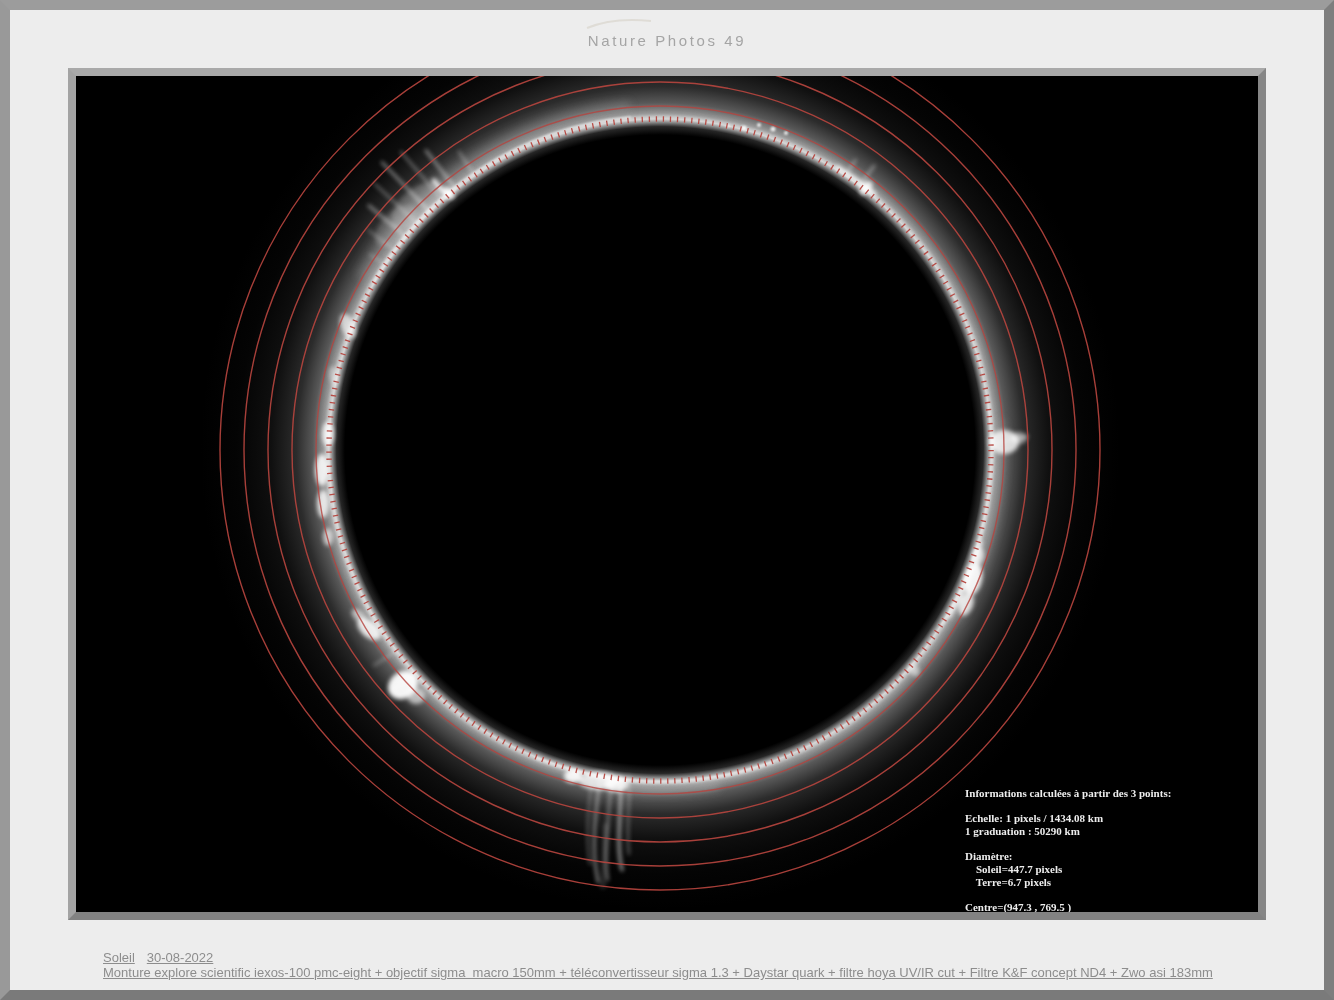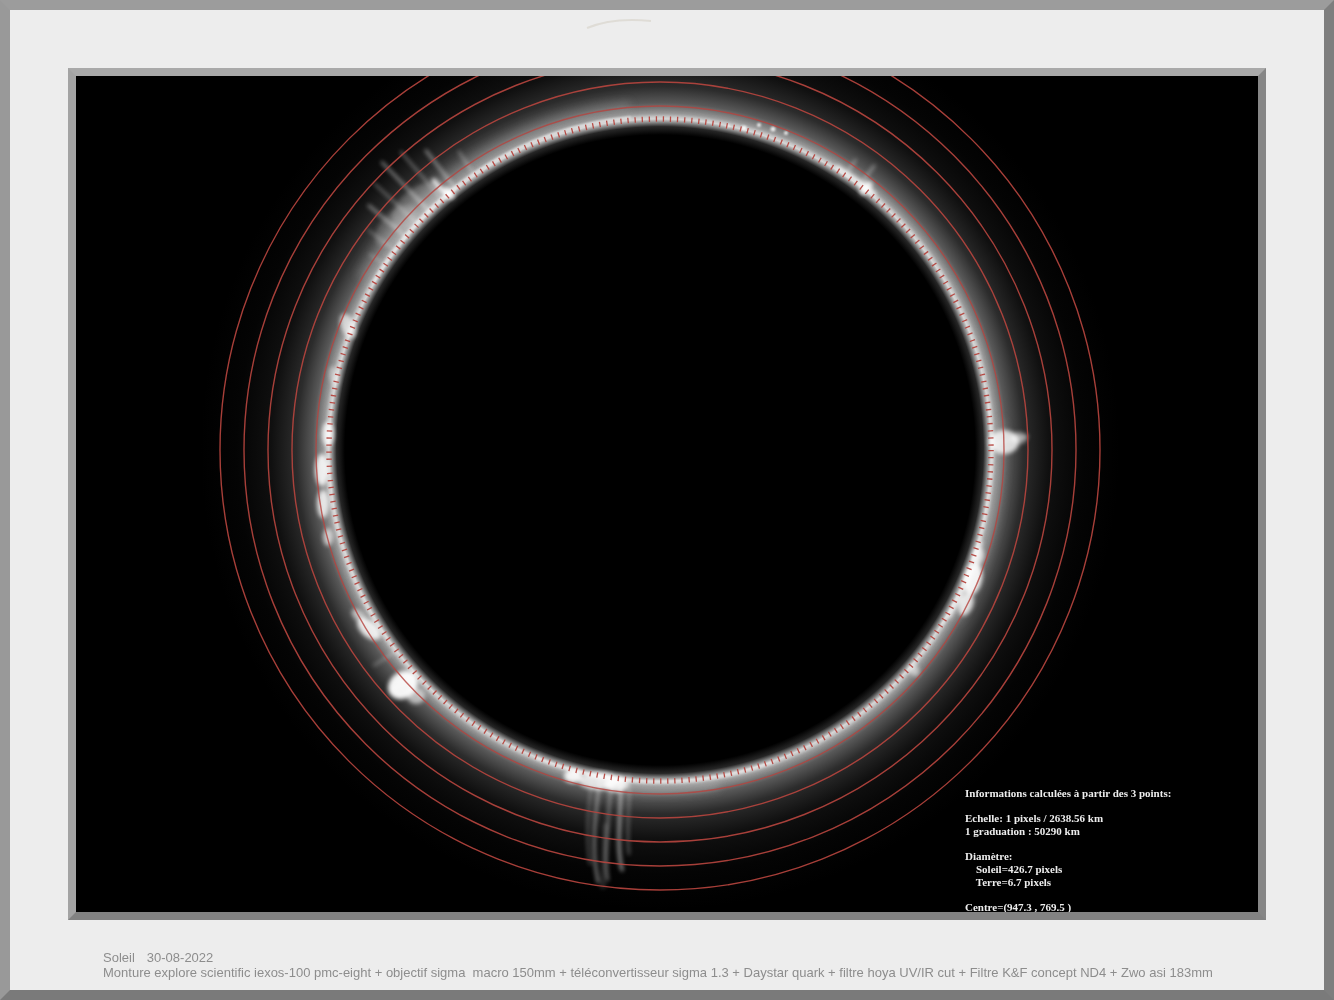--- a/index.html
+++ b/index.html
@@ -41,34 +41,35 @@
     font-family:Liberation Serif, serif;
     font-weight:bold;
     font-size:11px;line-height:12.7px;
     color:#ededed;
   }
   .info-line{white-space:pre;height:12.7px;}
 
   
   .caption{
     position:absolute;left:93px;top:940px;
-    font-size:13px;color:#8d8d8d;
+    font-size:13px;color:#8d8d8d;text-decoration:underline;
   }
   .caption span{white-space:pre;}
   .caption .sep{display:inline-block;width:12px;}
 </style>
 </head>
 <body>
 
 <div id="window">
 
   <svg class="swoosh" width="70" height="18" viewBox="0 0 70 18">
     <path d="M2,14 Q28,3 66,7" stroke="#d6d2c8" stroke-width="2" fill="none"></path>
   </svg>
 
+  <div class="title">Nature Photos 49</div>
 
   <div class="photo-frame">
     <div class="photo">
 
       <svg width="1182" height="836" viewBox="0 0 1182 836">
         <defs>
           <radialGradient id="glow" gradientUnits="userSpaceOnUse" cx="584" cy="374" r="460">
             <stop offset="0" stop-color="#000000"></stop>
             <stop offset="0.685" stop-color="#000000"></stop>
             <stop offset="0.703" stop-color="#262626"></stop>
@@ -182,25 +183,25 @@
           <circle cx="584" cy="374" r="368" stroke="#b5443e" stroke-width="1.4" opacity=".92"></circle>
           <circle cx="584" cy="374" r="392" stroke="#b5443e" stroke-width="1.4" opacity=".92"></circle>
           <circle cx="584" cy="374" r="416" stroke="#b5443e" stroke-width="1.4" opacity=".92"></circle>
           <circle cx="584" cy="374" r="440" stroke="#b5443e" stroke-width="1.4" opacity=".92"></circle>
         </g>
       </svg>
 
       <div class="info">
         <div class="info-line">Informations calculées à partir des 3 points:</div>
         <div class="info-line"></div>
-        <div class="info-line">Echelle: 1 pixels / 2638.56 km</div>
+        <div class="info-line">Echelle: 1 pixels / 1434.08 km</div>
         <div class="info-line">1 graduation : 50290 km</div>
         <div class="info-line"></div>
         <div class="info-line">Diamètre:</div>
-        <div class="info-line">    Soleil=426.7 pixels</div>
+        <div class="info-line">    Soleil=447.7 pixels</div>
         <div class="info-line">    Terre=6.7 pixels</div>
         <div class="info-line"></div>
         <div class="info-line">Centre=(947.3 , 769.5 )</div>
       </div>
 
     </div>
   </div>
 
   <div class="caption">
     <span>Soleil</span><span class="sep"></span><span>30-08-2022</span><span class="sep"></span><span>Monture explore scientific iexos-100 pmc-eight + objectif sigma  macro 150mm + téléconvertisseur sigma 1.3 + Daystar quark + filtre hoya UV/IR cut + Filtre K&amp;F concept ND4 + Zwo asi 183mm</span>

